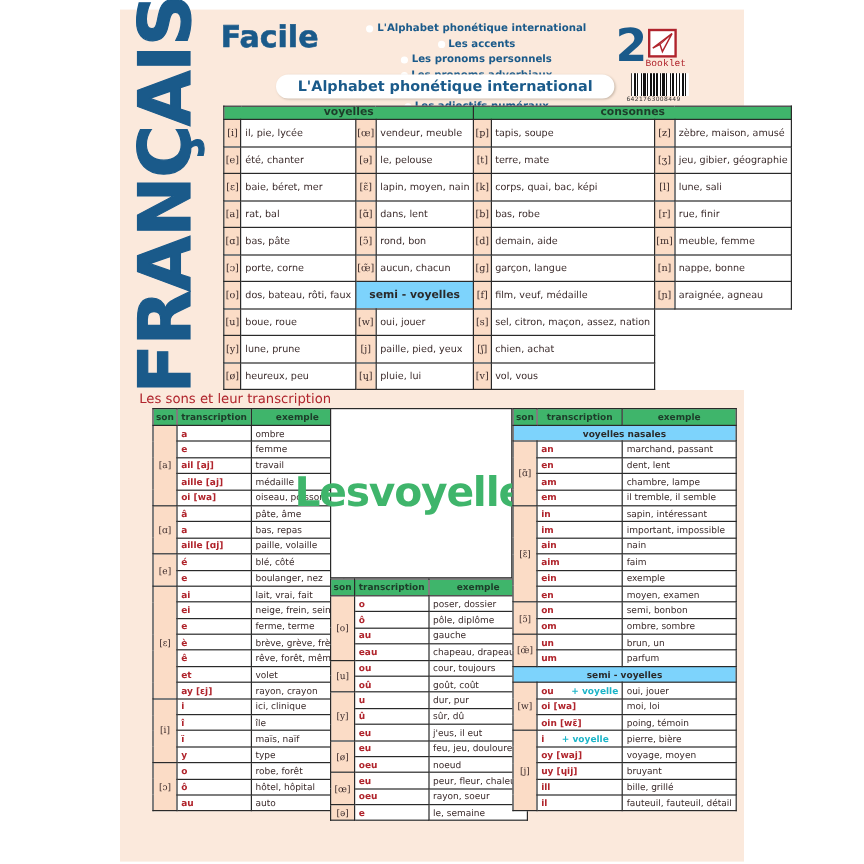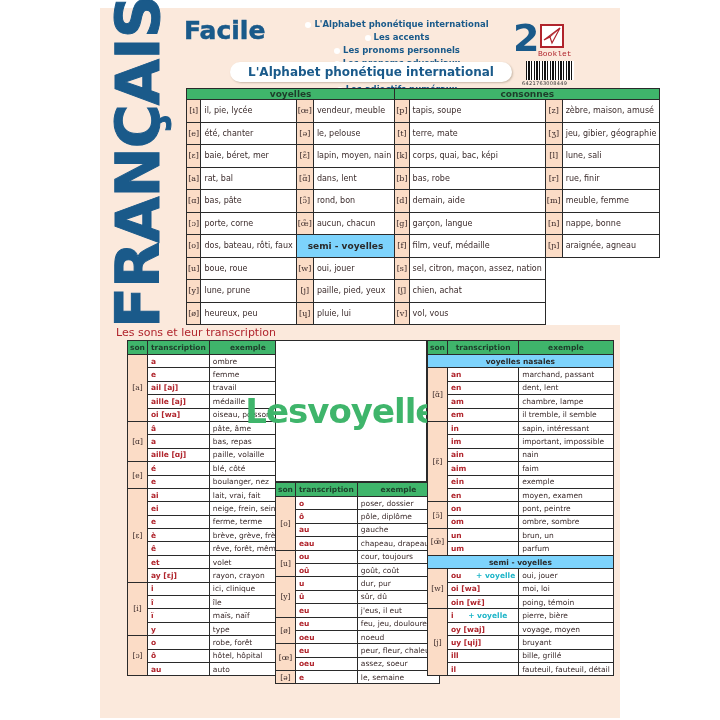--- a/index.html
+++ b/index.html
@@ -358,21 +358,21 @@
           <td class="red">oeu</td>
           <td>noeud</td>
         </tr>
         <tr>
           <td rowspan="2" class="son">[œ]</td>
           <td class="red">eu</td>
           <td>peur, fleur, chaleur</td>
         </tr>
         <tr>
           <td class="red">oeu</td>
-          <td>assez, soeur</td>
+          <td>rayon, soeur</td>
         </tr>
         <tr>
           <td rowspan="1" class="son">[ə]</td>
           <td class="red">e</td>
           <td>le, semaine</td>
         </tr>
       </tbody>
   </table>
 
   <table id="sons3">
@@ -425,21 +425,21 @@
           <td class="red">ein</td>
           <td>exemple</td>
         </tr>
         <tr>
           <td class="red">en</td>
           <td>moyen, examen</td>
         </tr>
         <tr>
           <td rowspan="2" class="son">[ɔ̃]</td>
           <td class="red">on</td>
-          <td>pont, peintre</td>
+          <td>semi, bonbon</td>
         </tr>
         <tr>
           <td class="red">om</td>
           <td>ombre, sombre</td>
         </tr>
         <tr>
           <td rowspan="2" class="son">[œ̃]</td>
           <td class="red">un</td>
           <td>brun, un</td>
         </tr>

